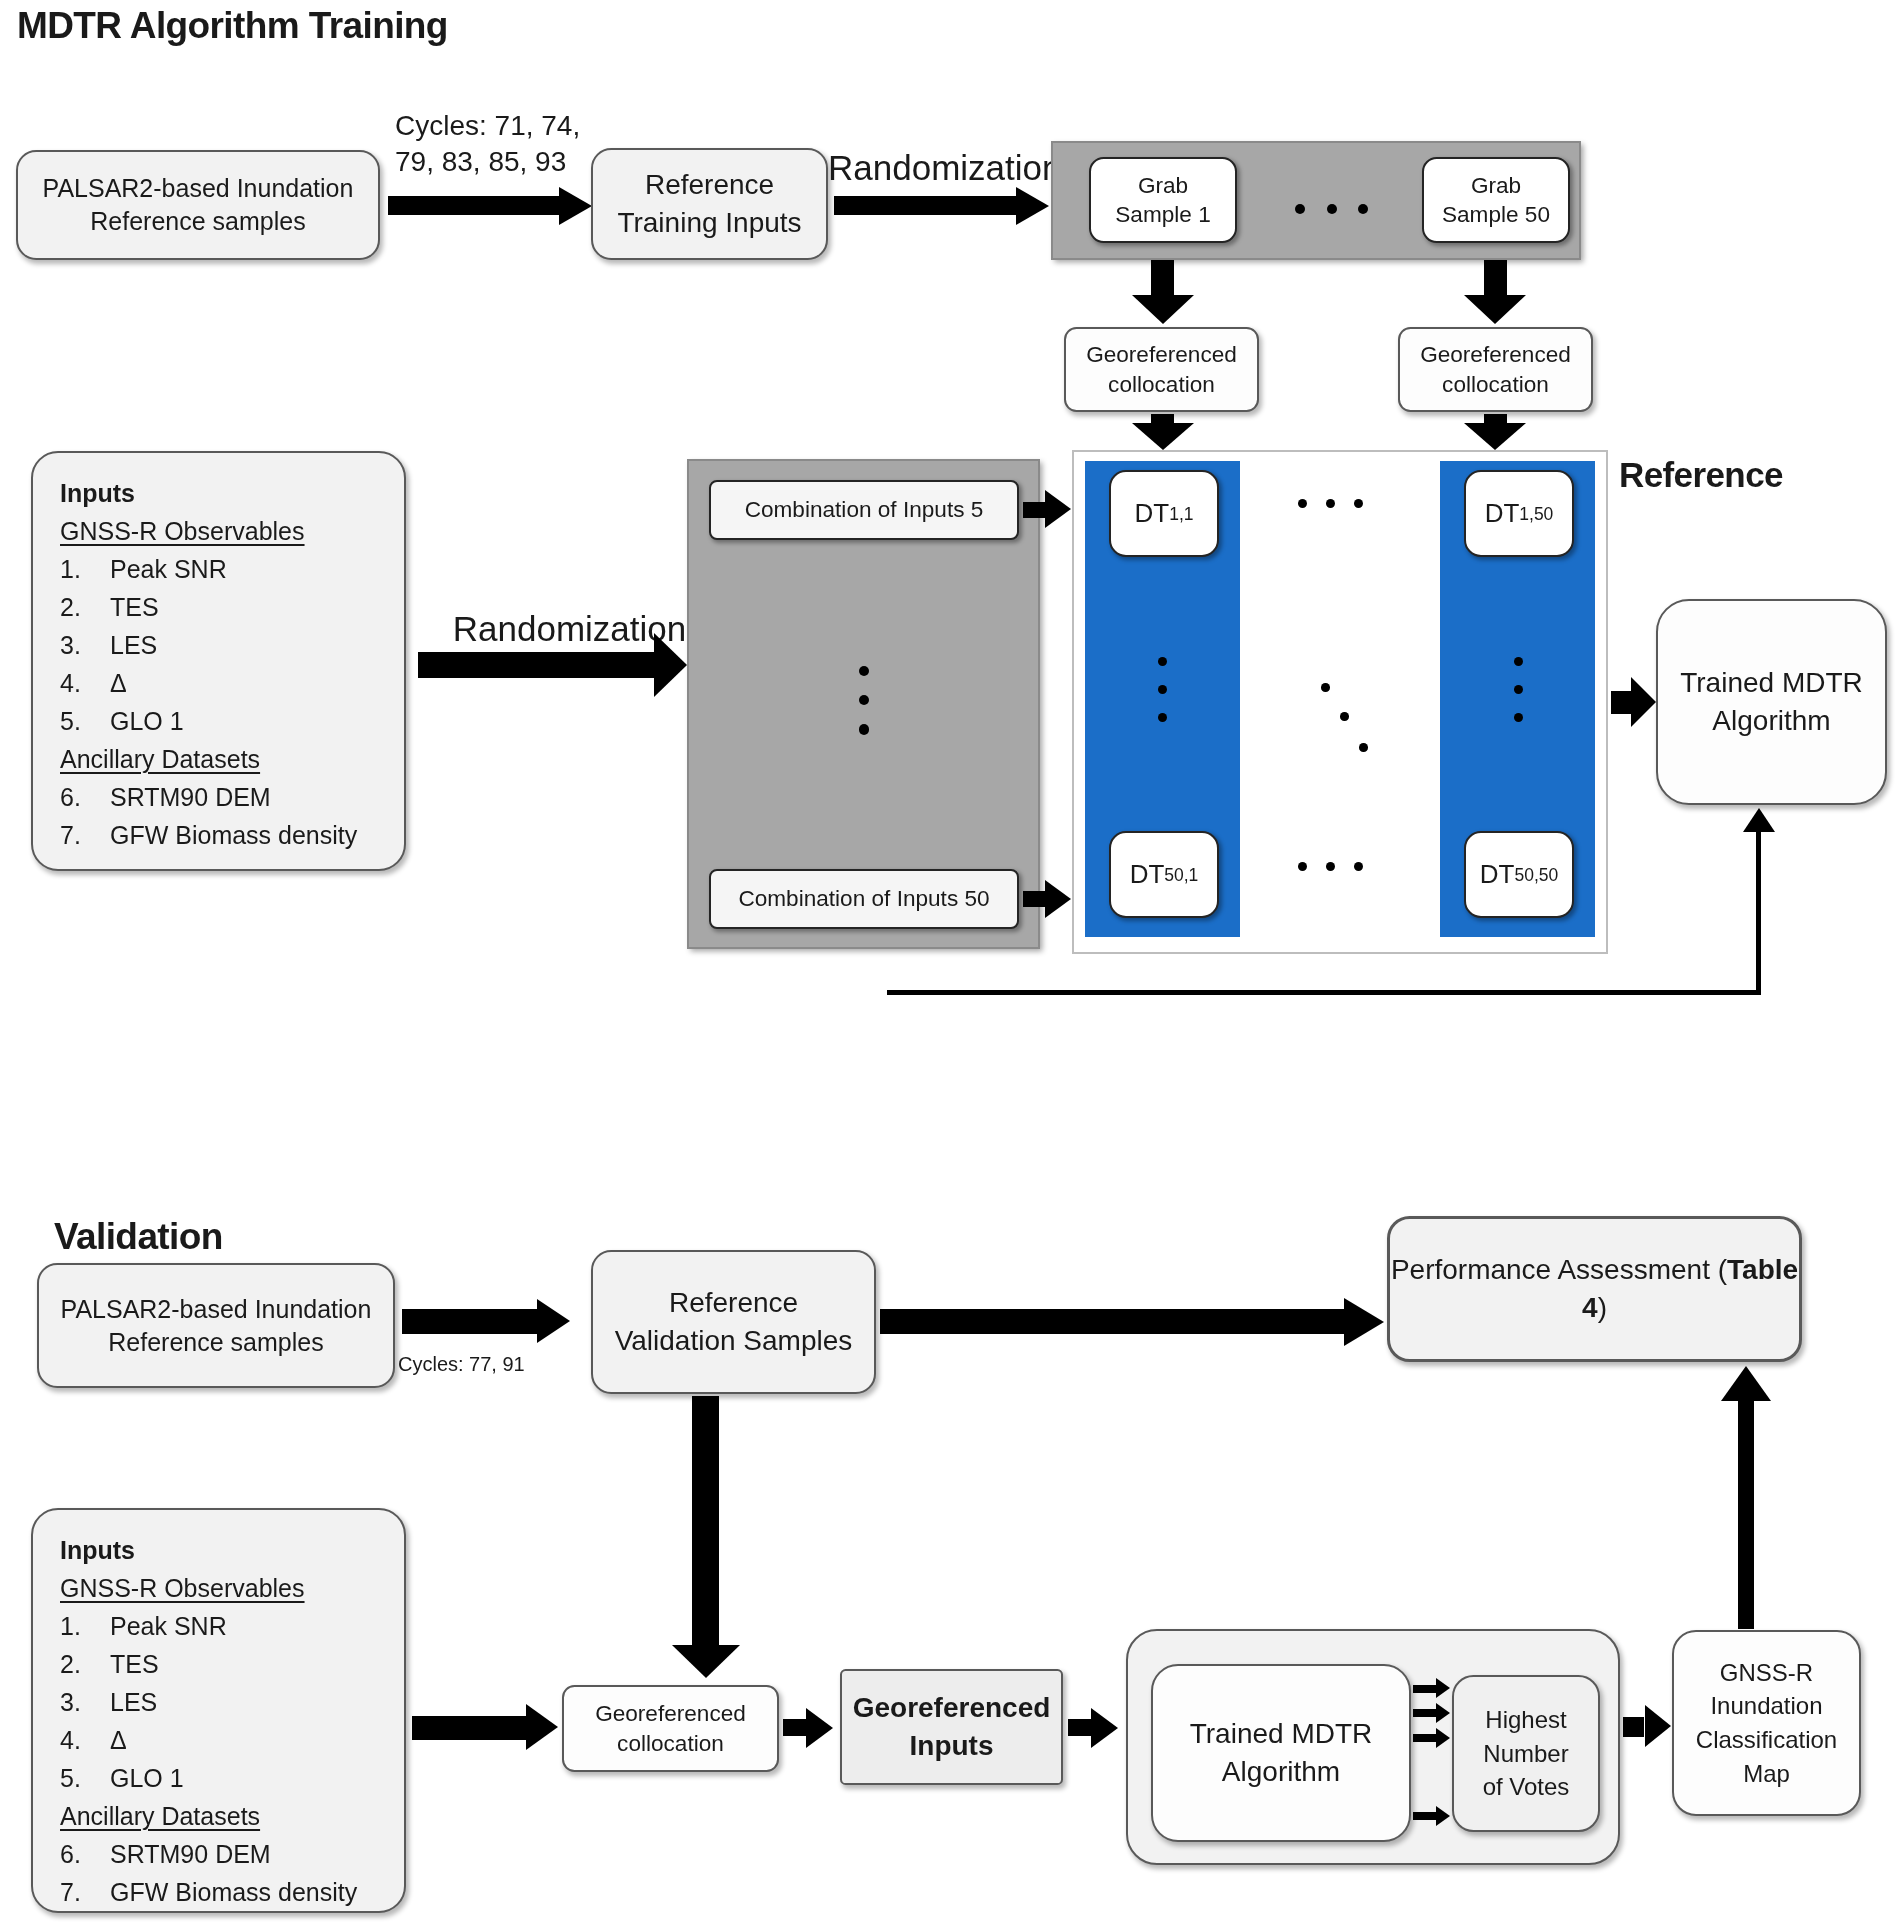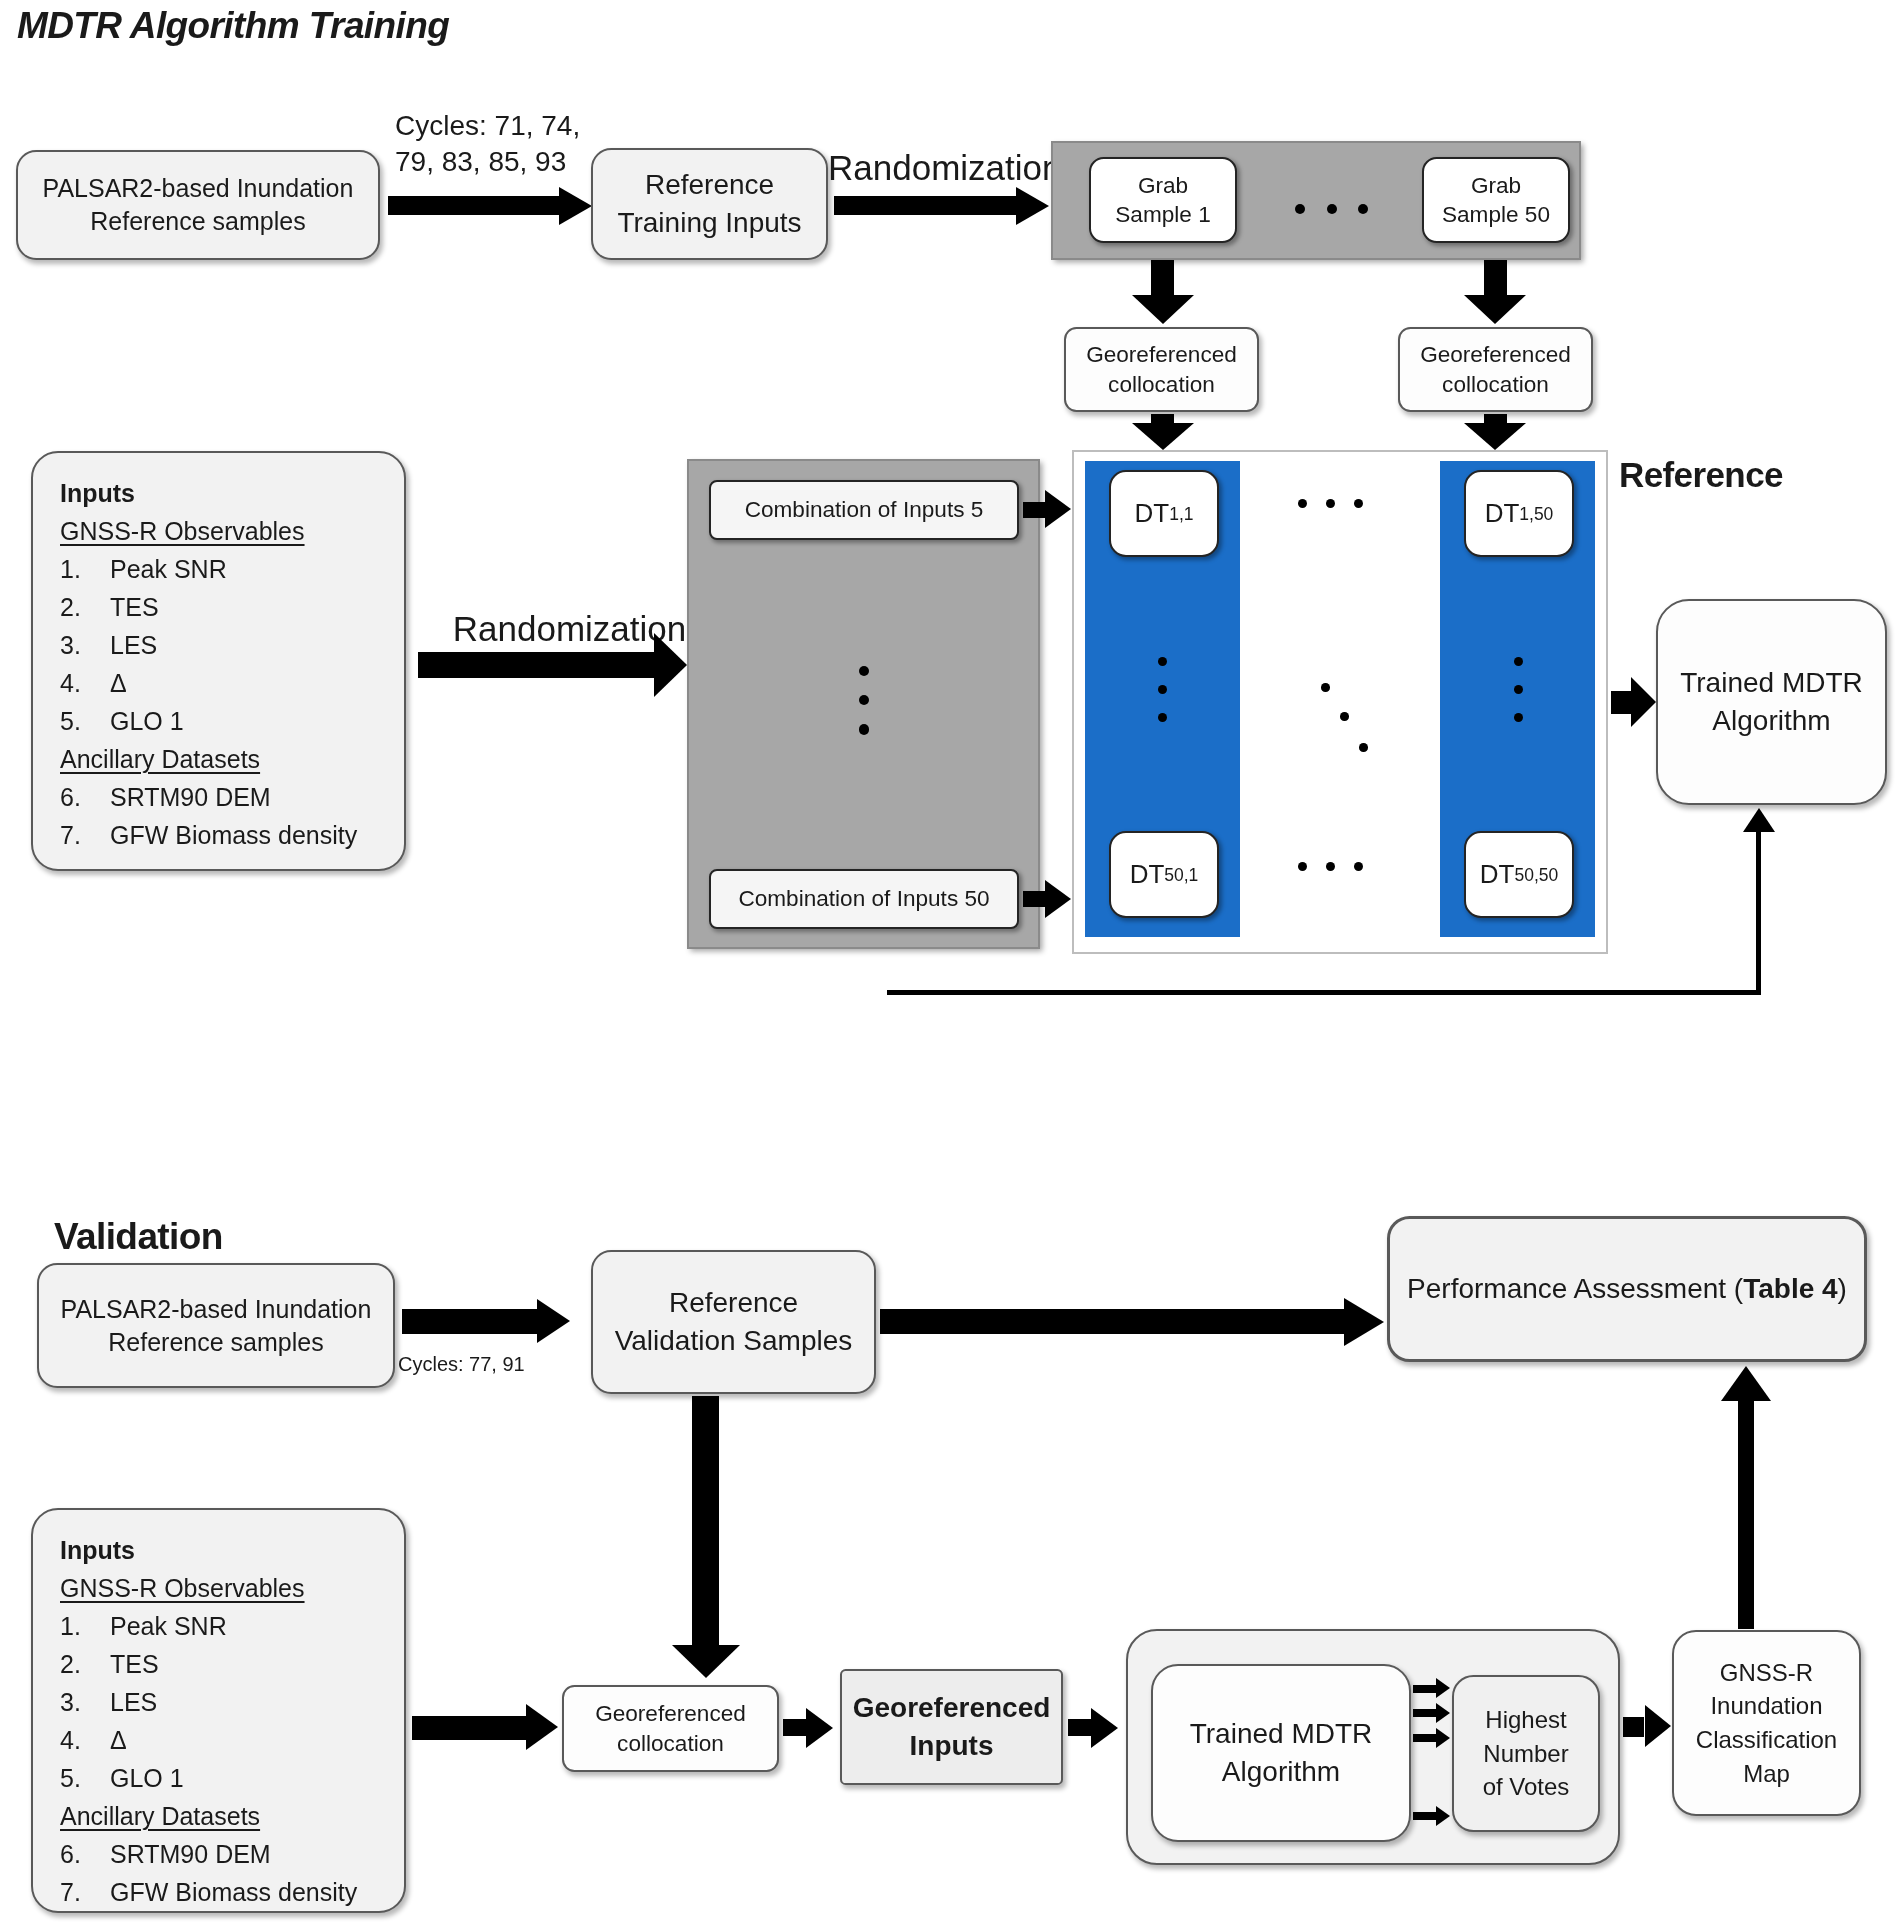--- a/index.html
+++ b/index.html
@@ -33,21 +33,21 @@
   .dtbox span{font-size:26px;}
   .dtbox sub{font-size:17.5px;}
   sub{line-height:0;}
   .b{font-weight:bold;}
 </style>
 </head>
 <body>
 
 <div id="canvas">
 
-  <div class="a title" style="left:17px;top:4.5px;font-style:italic;">MDTR Algorithm Training</div>
+  <div class="a title" style="left:17px;top:4.5px;">MDTR Algorithm Training</div>
 
   <div class="a box bt44" style="left:16px;top:150px;width:364px;height:110px;">
     <div>PALSAR2-based Inundation</div>
     <div>Reference samples</div>
   </div>
 
   <div class="a" style="left:395px;top:108px;font-size:28px;line-height:36px;">
     <div>Cycles: 71, 74,</div>
     <div>79, 83, 85, 93</div>
   </div>
@@ -204,21 +204,21 @@
   <div class="a" style="left:398px;top:1353px;font-size:20px;white-space:nowrap;">Cycles: 77, 91</div>
 
   <div class="a box bt46" style="left:591px;top:1250px;width:285px;height:144px;">
     <div>Reference</div>
     <div>Validation Samples</div>
   </div>
 
   <div class="a shaft" style="left:880px;top:1309px;width:464px;height:25px;"></div>
   <div class="a hr" style="left:1344px;top:1298px;border-top-width:24px;border-bottom-width:24px;border-left-width:40px;"></div>
 
-  <div class="a box bt46" style="left:1387px;top:1216px;width:480px;height:146px;border-width:3.4px;border-radius:22.6px;">
+  <div class="a box bt46" style="left:1387px;top:1216px;width:415px;height:146px;border-width:3.4px;border-radius:22.6px;">
     <div><span>Performance Assessment (</span><span class="b">Table 4</span><span>)</span></div>
   </div>
 
   <div class="a shaft" style="left:692px;top:1396px;width:27px;height:249px;"></div>
   <div class="a hd" style="left:672px;top:1645px;border-left-width:34px;border-right-width:34px;border-top-width:33px;"></div>
 
   <div class="a box inp" style="left:31px;top:1508px;width:375px;height:405px;">
     <div class="row b">Inputs</div>
     <div class="row u">GNSS-R Observables</div>
     <div class="row"><span class="num">1.</span><span>Peak SNR</span></div>

